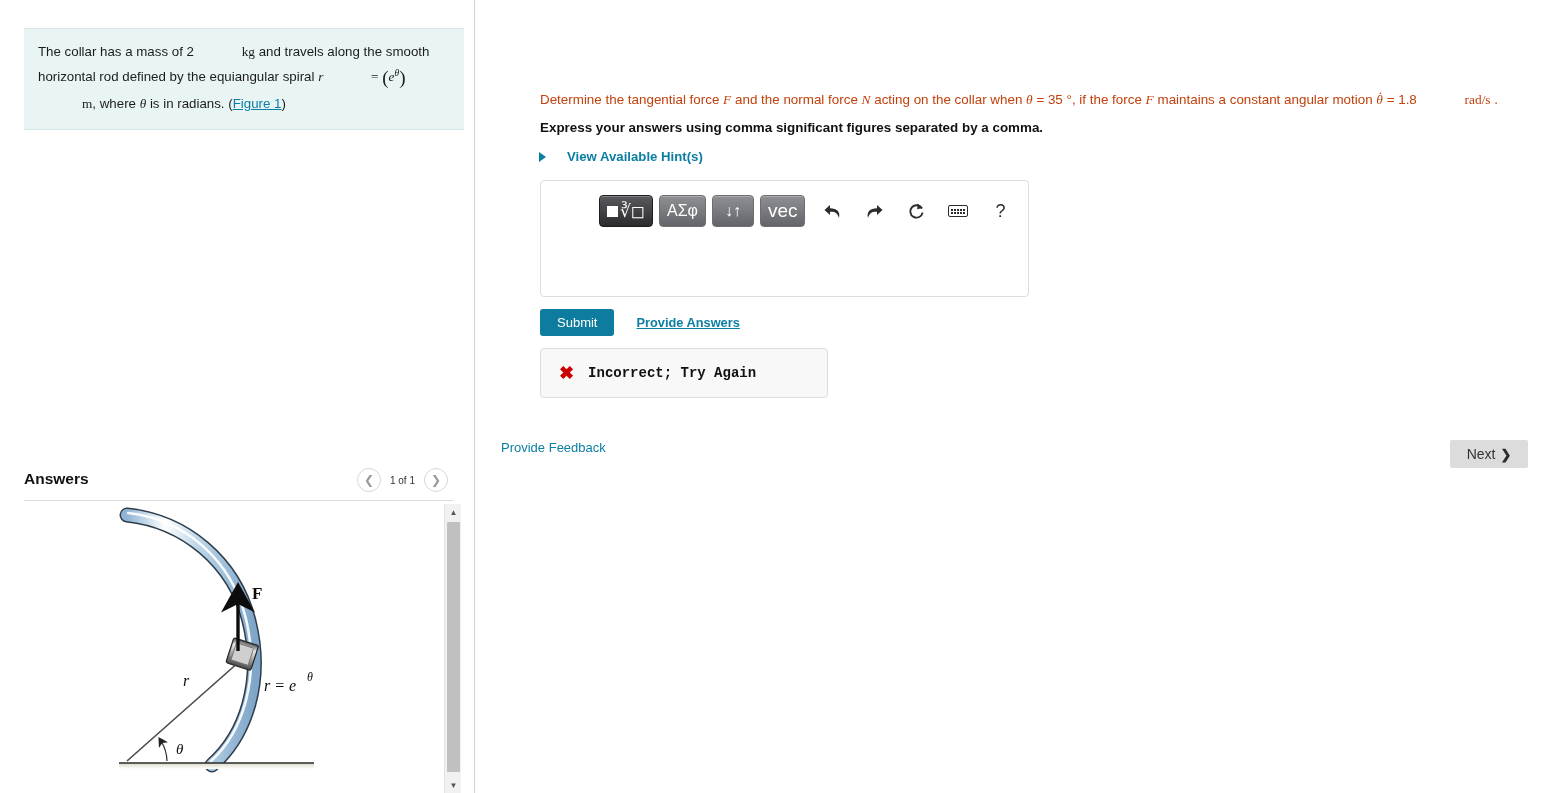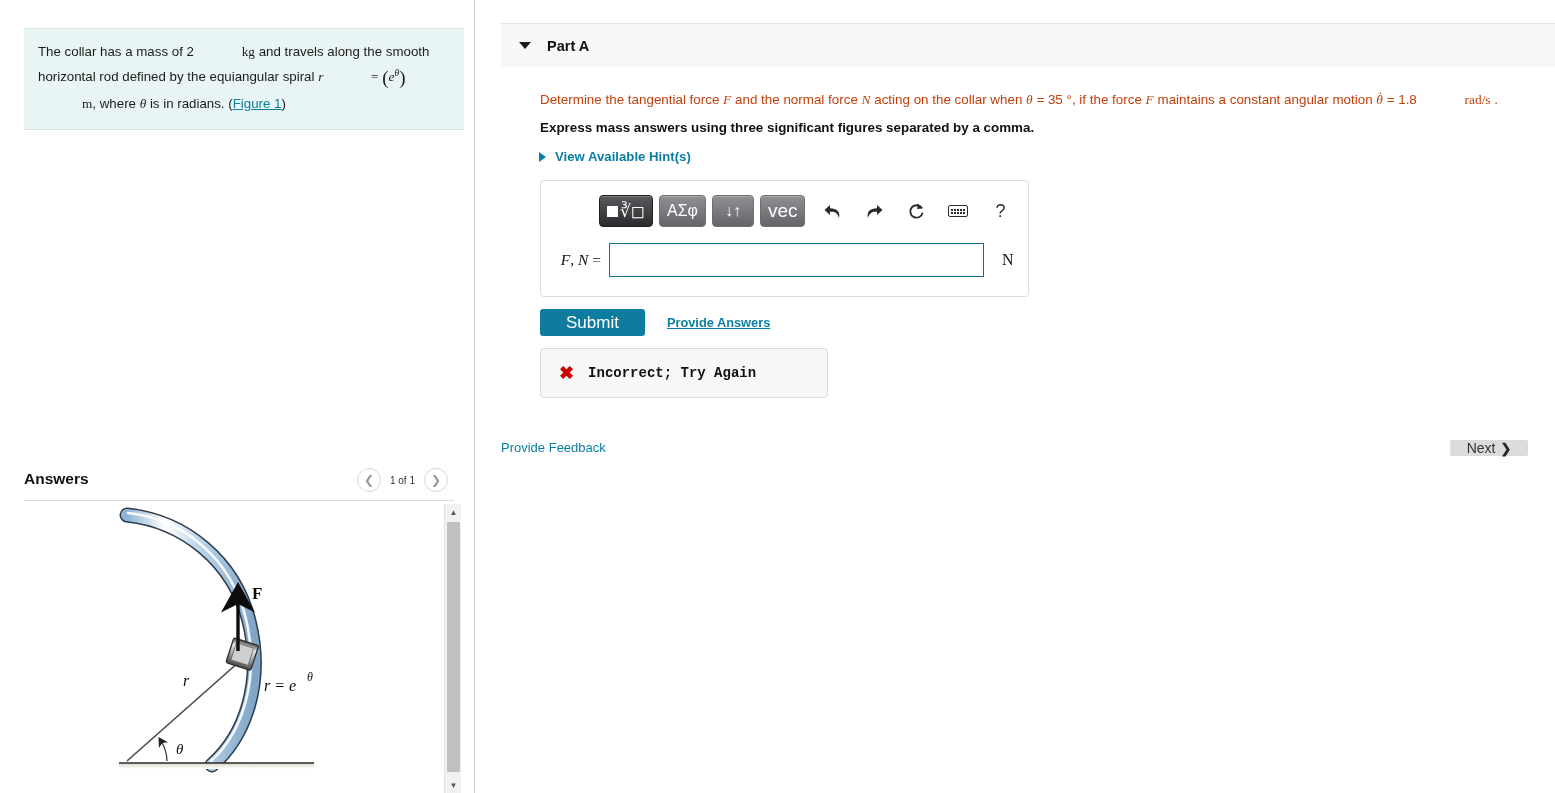--- a/index.html
+++ b/index.html
@@ -105,21 +105,21 @@
   .q-text {
     position: absolute; left: 65px; top: 90px; width: 980px;
     font-size: 13.4px; line-height: 1.55; color: #c2410c;
   }
   .q-express {
     position: absolute; left: 65px; top: 120px;
     font-size: 13.4px; font-weight: bold; color: #111;
   }
   .hints {
     position: absolute; left: 64px; top: 149px;
-    display: flex; align-items: center; gap: 9px; cursor: pointer;
+    display: flex; align-items: center; gap: 21px; cursor: pointer;
   }
   .caret-right {
     width: 0; height: 0;
     border-top: 5px solid transparent; border-bottom: 5px solid transparent;
     border-left: 7px solid #0b7ea3;
   }
   .hints-label { font-size: 13.2px; font-weight: bold; color: #0b7ea3; }
 
   
   .answer-card {
@@ -175,21 +175,21 @@
   }
   .answer-unit {
     margin-left: 18px;
     font-family: "Liberation Serif", serif; font-size: 16px; color: #111;
   }
 
   
   .submit-row { position: absolute; left: 65px; top: 309px; display: flex; align-items: center; gap: 22px; }
   .submit-btn {
     background: #0e7c9e; color: #ffffff; border: none; border-radius: 3px;
-    height: 27px; padding: 0 26px; font-size: 17px; cursor: pointer;
+    height: 27px; padding: 0 17px; font-size: 13px; cursor: pointer;
     font-family: "Liberation Sans", sans-serif;
   }
   .prev-answers { font-size: 12.8px; color: #0b7ea3; text-decoration: underline; font-weight: bold; cursor: pointer; }
 
   
   .feedback-box {
     position: absolute; left: 65px; top: 348px;
     width: 288px; height: 50px;
     background: #f8f8f8; border: 1px solid #dddddd; border-radius: 4px;
     display: flex; align-items: center; gap: 14px; padding-left: 18px;
@@ -197,21 +197,21 @@
   .x-mark { color: #cc0000; font-size: 18px; font-weight: bold; }
   .feedback-text { font-size: 14px; font-weight: bold; color: #111; font-family: Liberation Mono, monospace; }
 
   
   .provide-feedback {
     position: absolute; left: 26px; top: 440px;
     font-size: 13px; color: #0b7ea3; cursor: pointer;
   }
   .next-btn {
     position: absolute; left: 975px; top: 440px;
-    width: 78px; height: 16px;
+    width: 78px; height: 28px;
     background: #dcdcdc; border: none; border-radius: 2px;
     display: flex; align-items: center; justify-content: center; gap: 5px;
     font-size: 14px; color: #333; cursor: pointer;
     font-family: "Liberation Sans", sans-serif;
   }
   .next-btn .chev { font-size: 13px; font-weight: bold; color: #2b2b2b; }
 </style>
 </head>
 <body>
 
@@ -295,30 +295,26 @@
       <div class="arrow up">▲</div>
       <div class="thumb"></div>
       <div class="arrow down">▼</div>
     </div>
   </div>
 
   <div class="pane-divider"></div>
 
   <div class="right-pane">
 
-    <div class="part-header">
-      <div class="caret-down"></div>
-      <div class="part-label">Part A</div>
-    </div>
 
     <div class="q-text">
       <span>Determine the tangential force </span><span class="mvar">F</span><span> and the normal force </span><span class="mvar">N</span><span> acting on the collar when </span><span class="mvar">θ</span><span> = 35 </span><span>°</span><span>, if the force </span><span class="mvar">F</span><span> maintains a constant angular motion </span><span class="mvar" style="position:relative;"><span>θ</span><span style="position:absolute;left:2px;top:-9px;font-size:13px;font-style:normal;">·</span></span><span> = 1.8 </span><span class="mup">rad/s</span><span> .</span>
     </div>
 
-    <div class="q-express">Express mass answers using three significant figures separated by a comma.</div>
+    <div class="q-express">Express your answers using comma significant figures separated by a comma.</div>
 
     <div class="hints">
       <div class="caret-right"></div>
       <div class="hints-label">View Available Hint(s)</div>
     </div>
 
     <div class="answer-card">
       <div class="mathbar">
         <div class="mb-btn dark">
           <span class="sq"></span>
@@ -362,27 +358,20 @@
               <i></i>
               <i></i>
               <i></i>
             </span>
         </div>
         <div class="mb-icon">
           <span>?</span>
         </div>
       </div>
 
-      <div class="answer-row">
-        <div class="answer-label">
-          <span class="mvar">F</span><span>,</span> <span class="mvar">N</span> <span>=</span>
-        </div>
-        <input class="answer-input" type="text" value="" placeholder="" style="">
-        <div class="answer-unit">N</div>
-      </div>
     </div>
 
     <div class="submit-row">
       <button class="submit-btn">Submit</button>
       <span class="prev-answers">Provide Answers</span>
     </div>
 
     <div class="feedback-box">
       <span class="x-mark">✖</span>
       <span class="feedback-text">Incorrect; Try Again</span>

